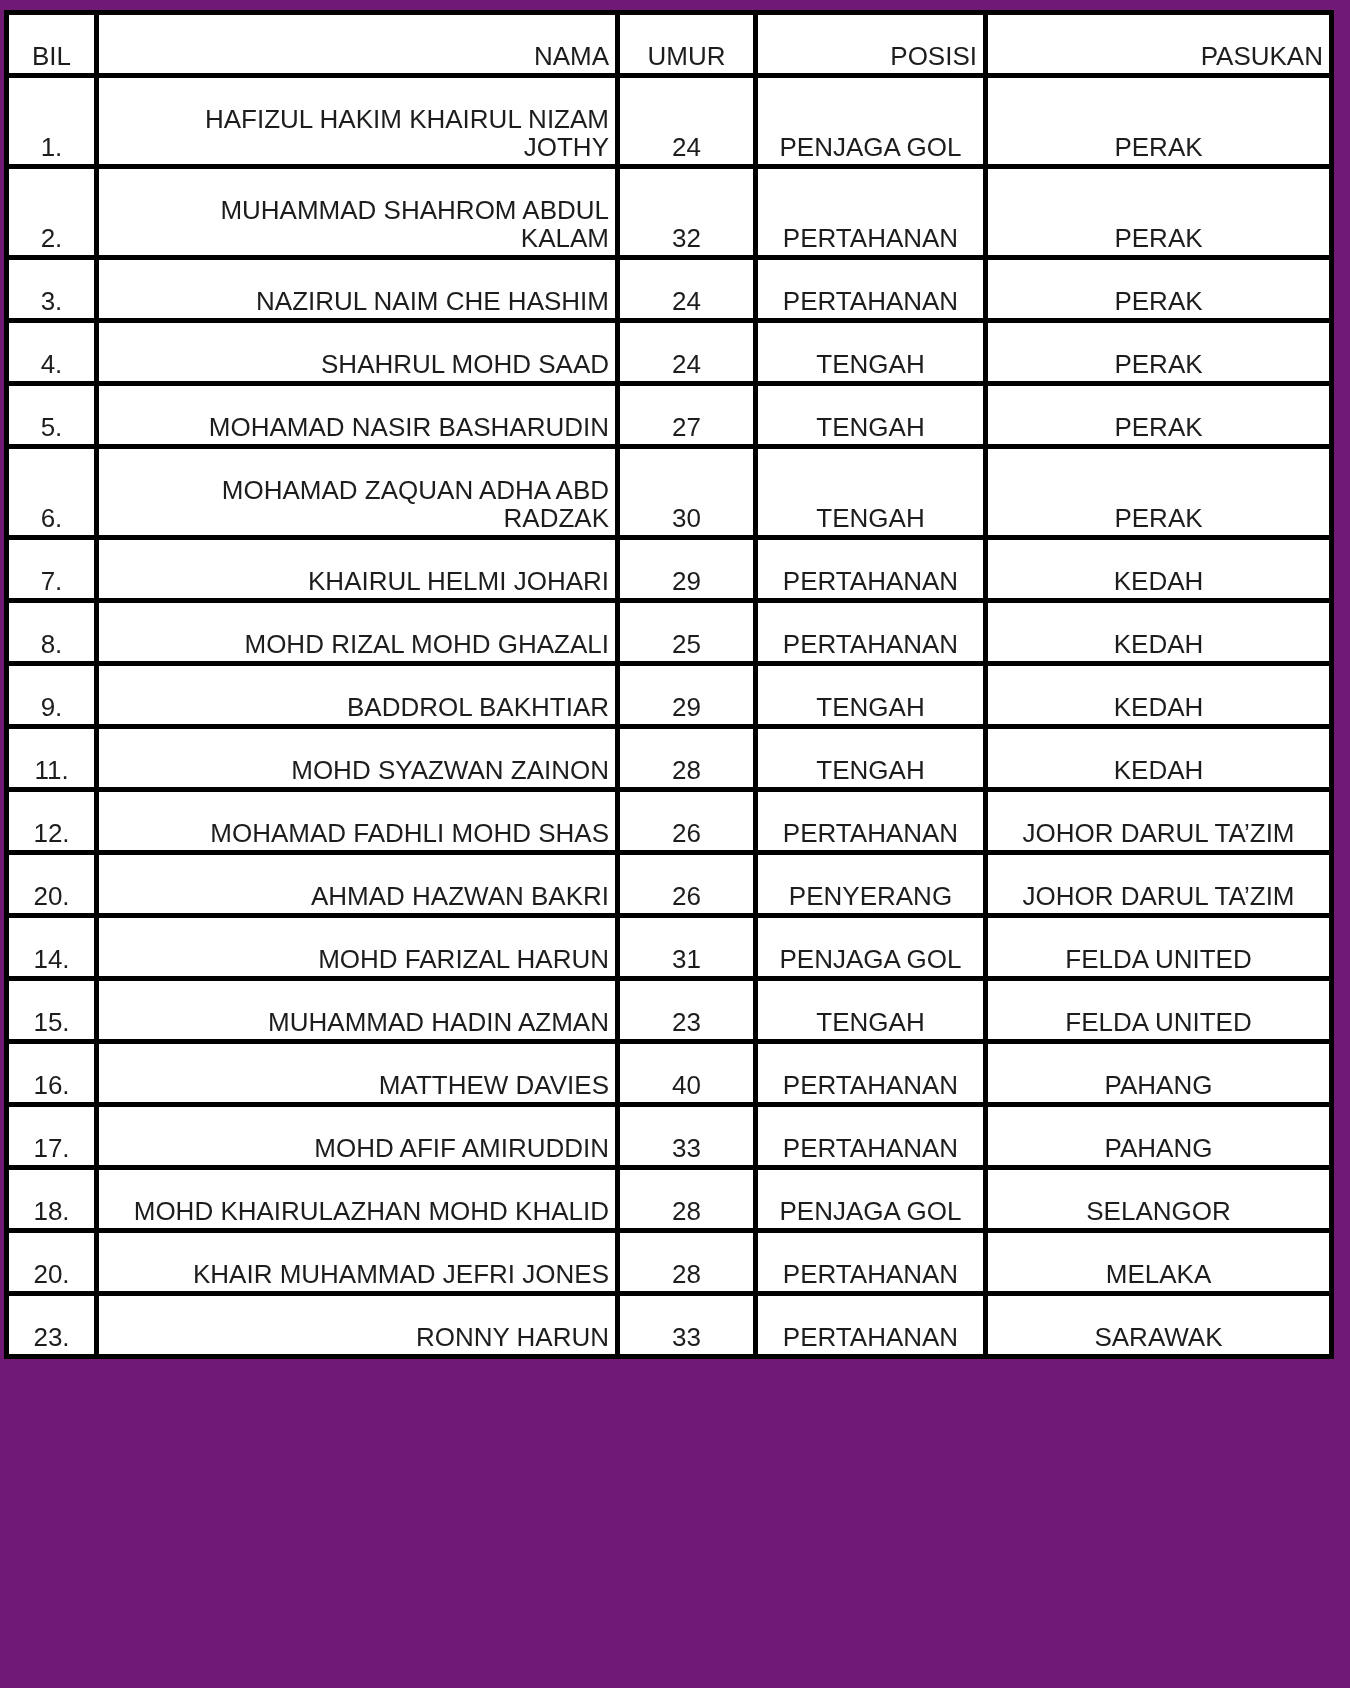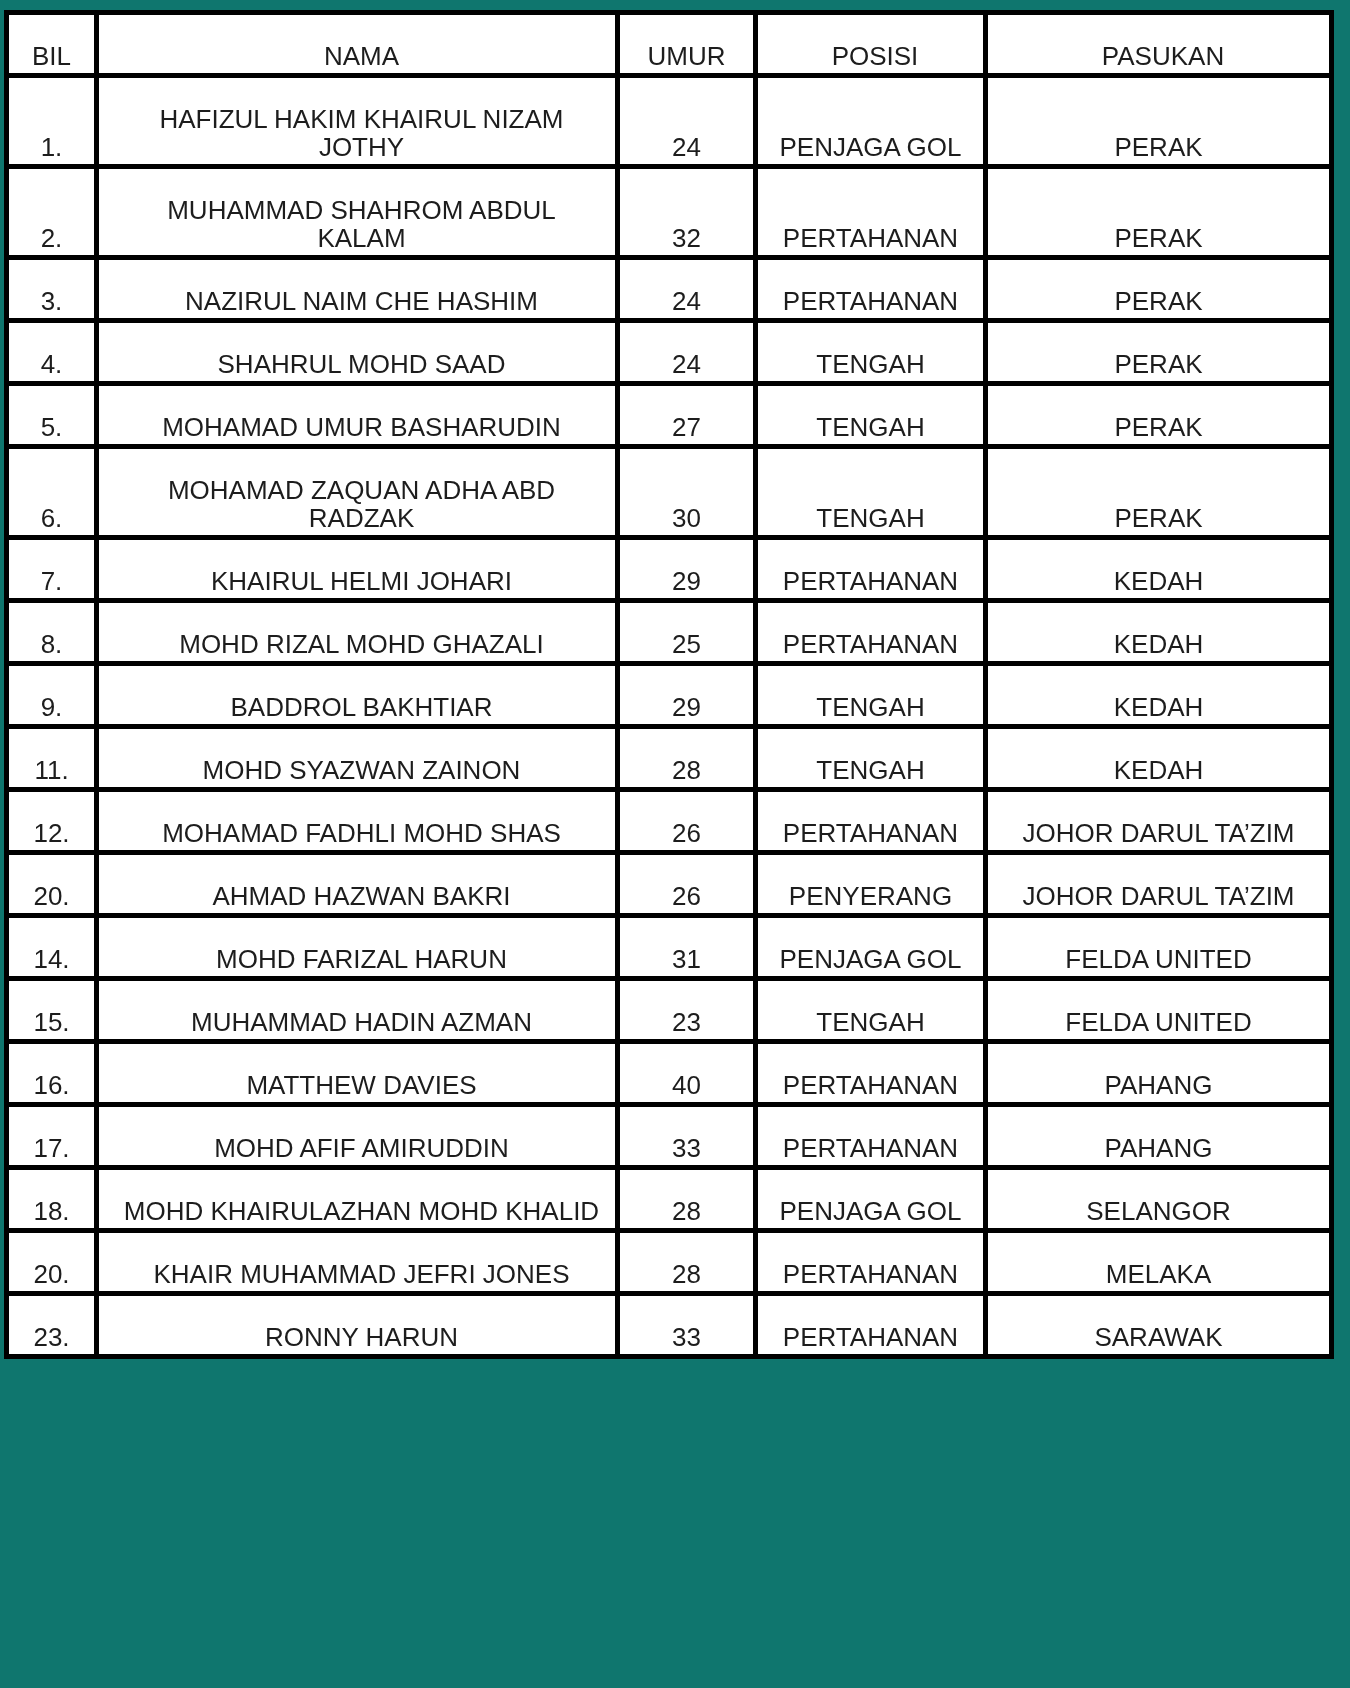--- a/index.html
+++ b/index.html
@@ -4,21 +4,21 @@
 <style>
   html, body {
     margin: 0;
     padding: 0;
     background: #ffffff;
   }
   .page {
     position: relative;
     width: 1350px;
     height: 1688px;
-    background: #0f766e;
+    background: #701a75;
     overflow: hidden;
     font-family: "Liberation Sans", sans-serif;
   }
   table.players {
     position: absolute;
     left: 4px;
     top: 10px;
     width: 1325px;
     border-collapse: collapse;
     table-layout: fixed;
@@ -31,21 +31,21 @@
     padding: 27px 6px 3px 6px;
     font-size: 26px;
     line-height: 28px;
     color: #1d1d1d;
     font-weight: 400;
     white-space: pre-line;
     overflow: hidden;
   }
   
   .al-center { text-align: center; }
-  .al-left   { text-align: center; padding-left: 15px !important; }
+  .al-left   { text-align: right; padding-left: 15px !important; }
   col.c-bil     { width: 90px;  }
   col.c-nama    { width: 521px; }
   col.c-umur    { width: 138px; }
   col.c-posisi  { width: 230px; }
   col.c-pasukan { width: 346px; }
 </style>
 </head>
 <body>
 
 <div class="page">
@@ -96,21 +96,21 @@
   <tr>
     <td class="al-center">4.</td>
     <td class="al-left">SHAHRUL MOHD SAAD</td>
     <td class="al-center">24</td>
     <td class="al-center">TENGAH</td>
     <td class="al-center">PERAK</td>
   </tr>
 
   <tr>
     <td class="al-center">5.</td>
-    <td class="al-left">MOHAMAD UMUR BASHARUDIN</td>
+    <td class="al-left">MOHAMAD NASIR BASHARUDIN</td>
     <td class="al-center">27</td>
     <td class="al-center">TENGAH</td>
     <td class="al-center">PERAK</td>
   </tr>
 
   <tr>
     <td class="al-center">6.</td>
     <td class="al-left">MOHAMAD ZAQUAN ADHA ABD
 RADZAK</td>
     <td class="al-center">30</td>

